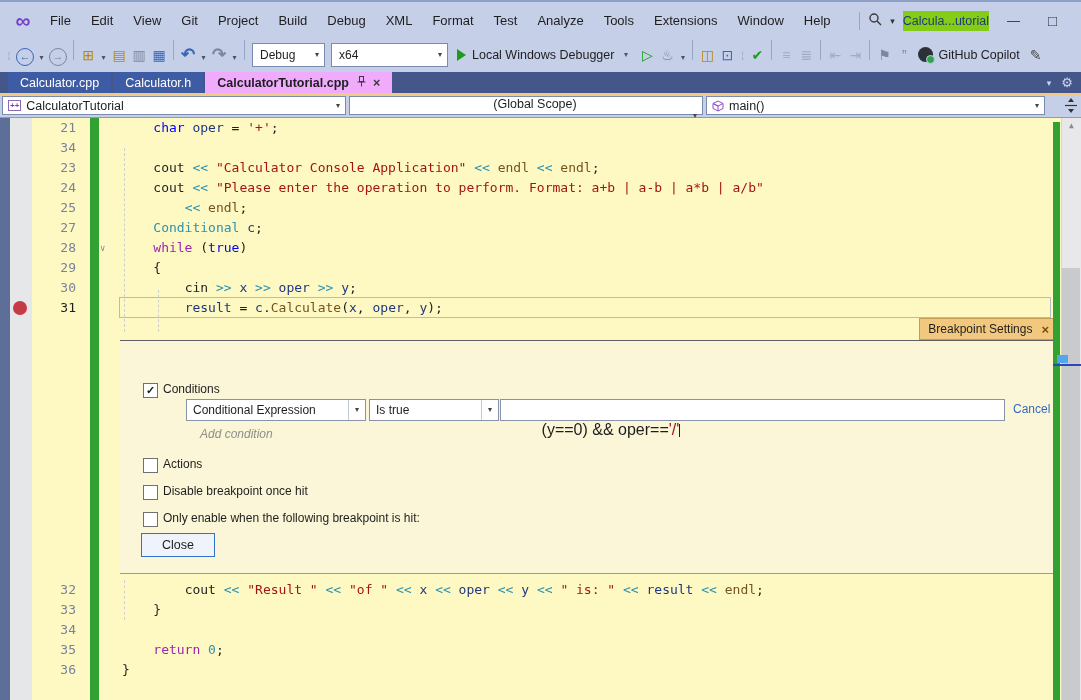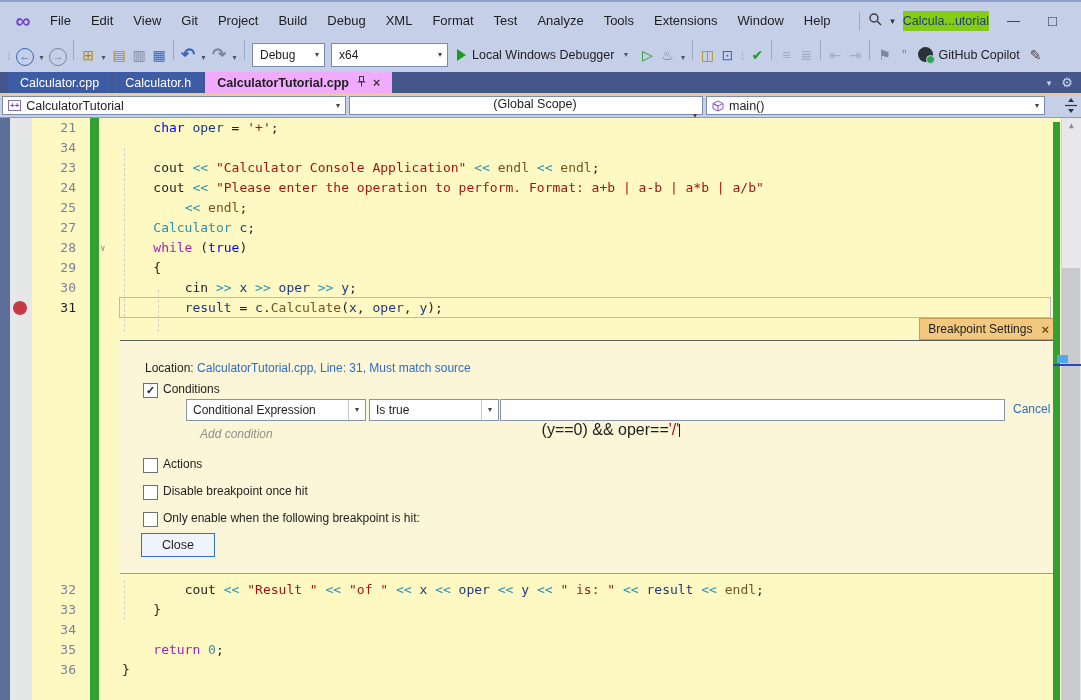--- a/index.html
+++ b/index.html
@@ -266,21 +266,21 @@
       <div class="crow">
         <span class="lnum">24</span>
         <span class="codetext"><span class="tok-p">    </span><span class="tok-p">cout</span><span class="tok-p"> </span><span class="tok-o">&lt;&lt;</span><span class="tok-p"> </span><span class="tok-s">"Please enter the operation to perform. Format: a+b | a-b | a*b | a/b"</span></span>
       </div>
       <div class="crow">
         <span class="lnum">25</span>
         <span class="codetext"><span class="tok-p">        </span><span class="tok-o">&lt;&lt;</span><span class="tok-p"> </span><span class="tok-f">endl</span><span class="tok-p">;</span></span>
       </div>
       <div class="crow">
         <span class="lnum">27</span>
-        <span class="codetext"><span class="tok-p">    </span><span class="tok-t">Calculator</span><span class="tok-p"> </span><span class="tok-v">c</span><span class="tok-p">;</span></span>
+        <span class="codetext"><span class="tok-p">    </span><span class="tok-t">Conditional</span><span class="tok-p"> </span><span class="tok-v">c</span><span class="tok-p">;</span></span>
       </div>
       <div class="crow">
         <span class="lnum">28</span>
         <span class="fold"></span>
         <span class="codetext"><span class="tok-p">    </span><span class="tok-c">while</span><span class="tok-p"> (</span><span class="tok-k">true</span><span class="tok-p">)</span></span>
       </div>
       <div class="crow">
         <span class="lnum">29</span>
         <span class="codetext"><span class="tok-p">    {</span></span>
       </div>
@@ -297,24 +297,20 @@
       <div class="iguide" style="left: 124px; top: 30px; height: 184px;"></div>
       <div class="iguide" style="left: 158px; top: 172px; height: 42px;"></div>
     </div>
 
   <div class="peek">
     <div class="peek-tab">
       <span>Breakpoint Settings</span>
       <span class="peek-x"></span>
     </div>
     <div class="peek-body">
-      <div class="loc-line">
-        <span>Location:</span>
-        <span class="blue-link">CalculatorTutorial.cpp, Line: 31, Must match source</span>
-      </div>
       <span class="cb checked" style="left:23px;top:42px;"></span>
       <span class="cb-label" style="left:43px;top:41px;">Conditions</span>
 
       <div class="vs-select" style="left:66px;top:58px;width:180px;">
         <span>Conditional Expression</span><span class="sdd"></span>
       </div>
       <div class="vs-select" style="left:249px;top:58px;width:130px;">
         <span>Is true</span><span class="sdd"></span>
       </div>
       <div class="vs-input" style="left:380px;top:58px;width:505px;">

